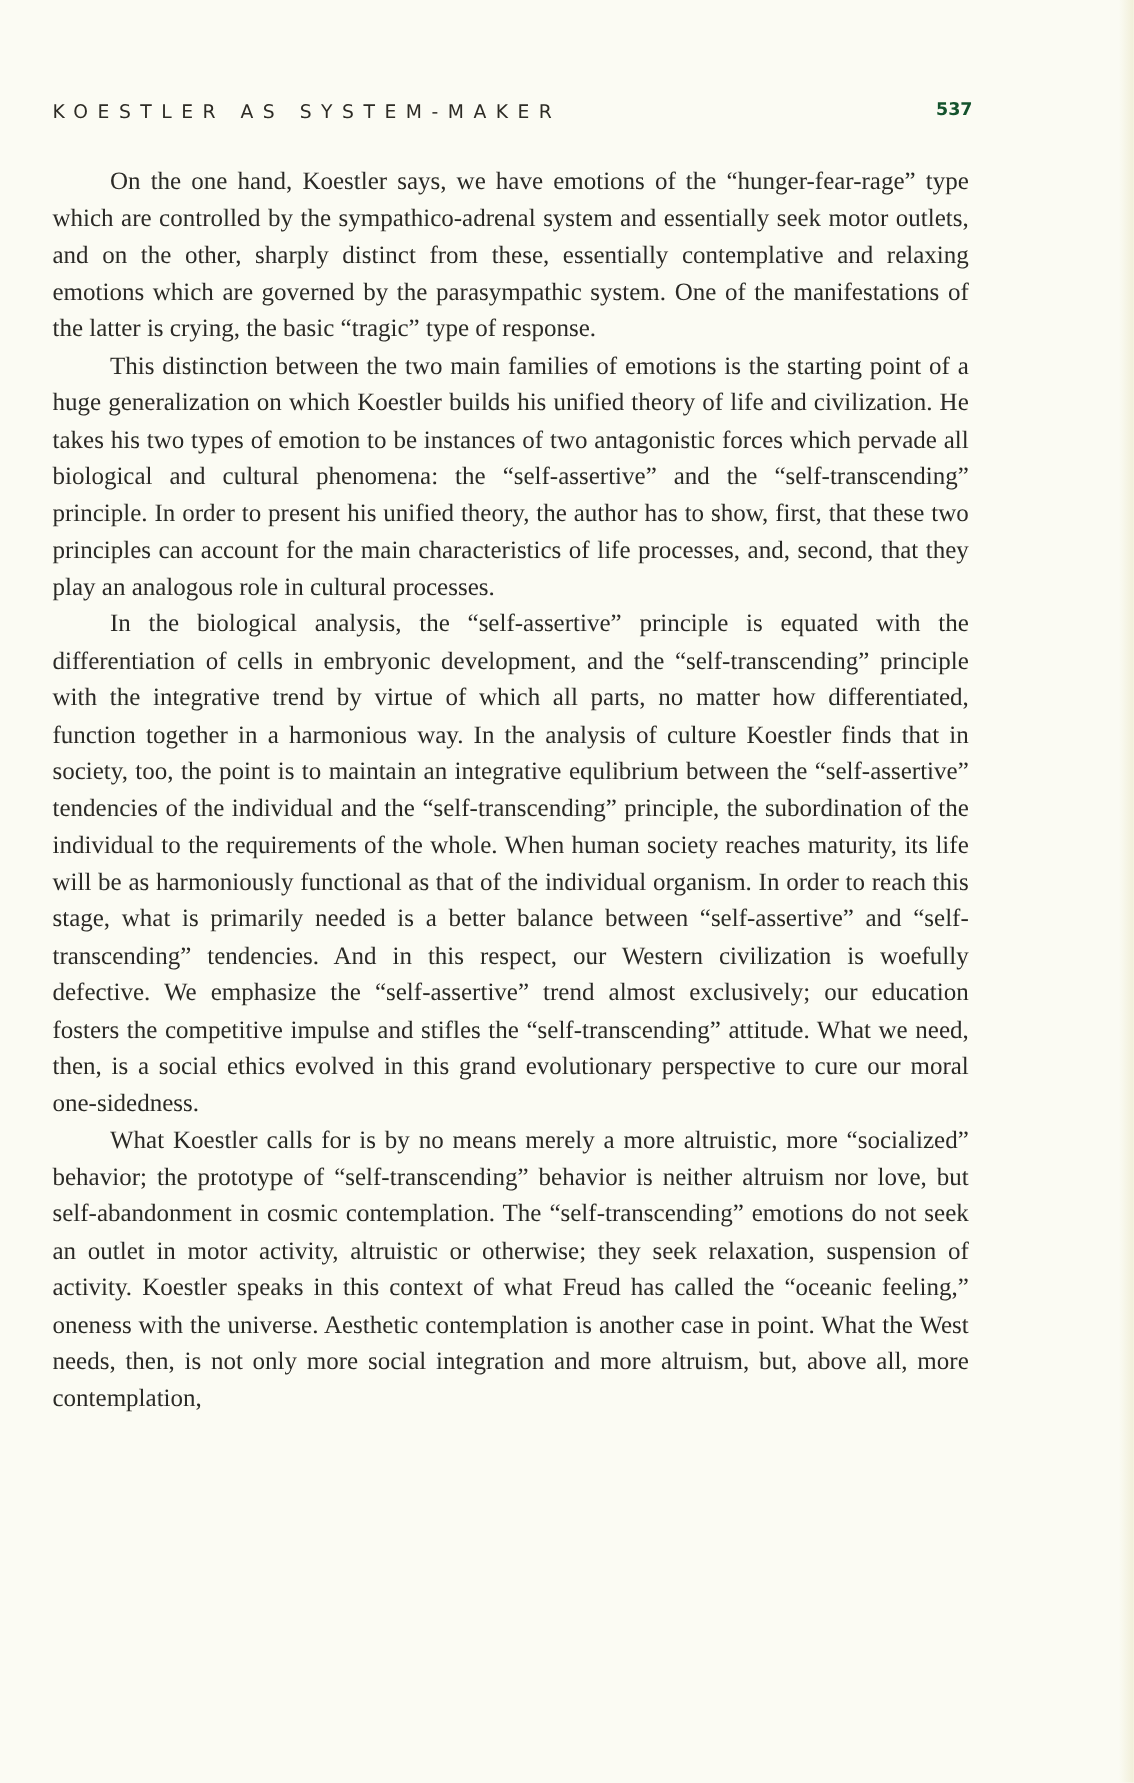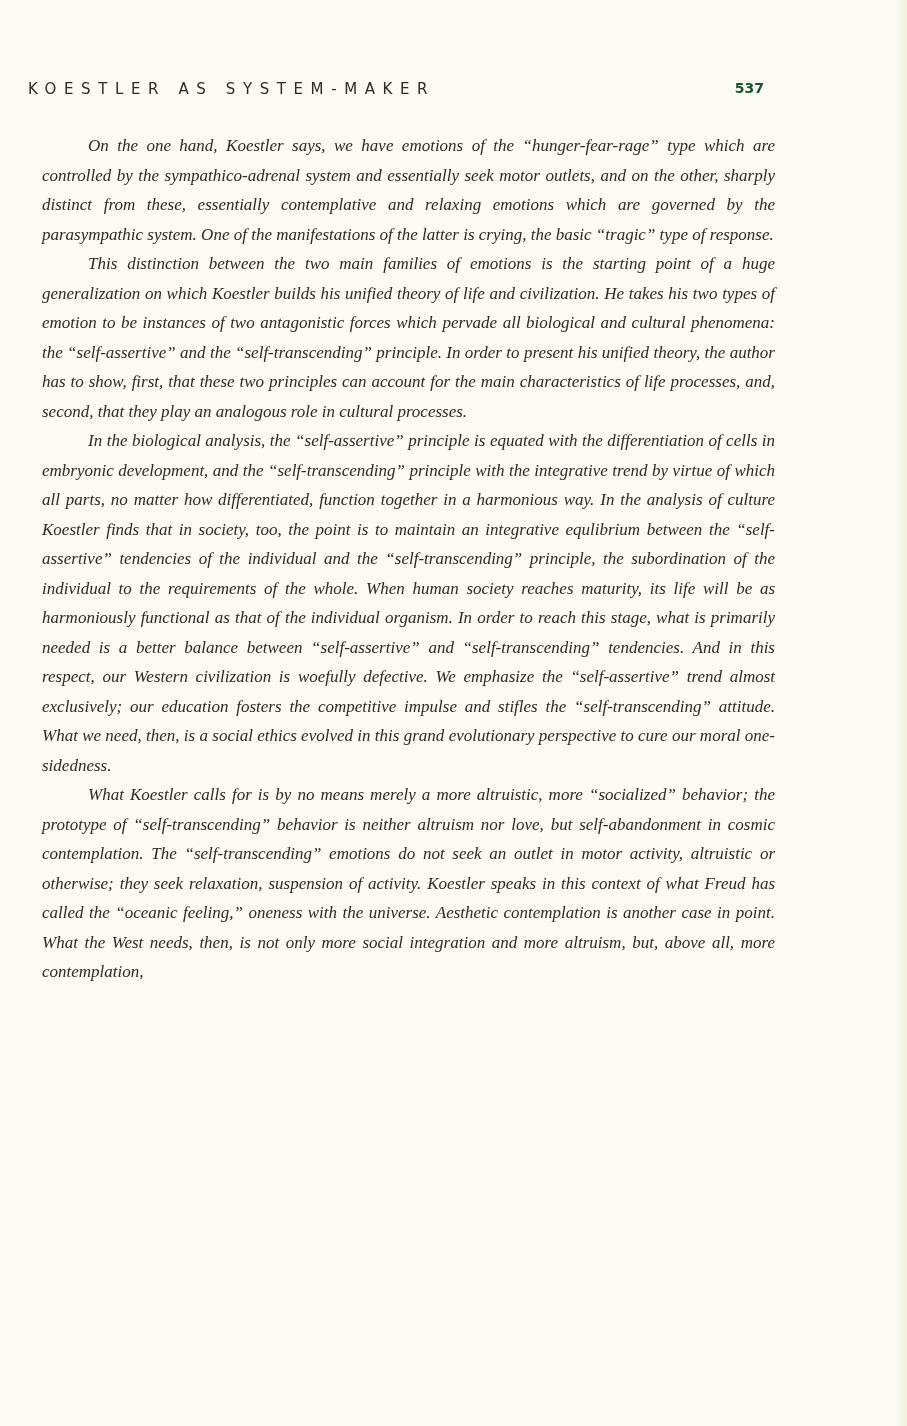--- a/index.html
+++ b/index.html
@@ -12,21 +12,21 @@
     }
     .page-edge {
       position: absolute;
       top: 0; right: 0;
       width: 12px; height: 1426px;
       background: linear-gradient(to right, #fbfbf3, #f1efd9);
     }
     .running-head {
       position: absolute;
       top: 80px;
-      left: 28px;
+      left: 42px;
       width: 736px;
       height: 24px;
       font-family: "DejaVu Sans", sans-serif;
     }
     .running-title {
       position: absolute;
       left: 0; top: 0;
       font-size: 15px;
       letter-spacing: 7.6px;
       color: #2d2b25;
@@ -38,26 +38,25 @@
       font-size: 14px;
       font-weight: bold;
       color: #14532d;
     }
     .body-text {
       position: absolute;
       top: 131px;
       left: 42px;
       width: 733px;
       font-family: "Liberation Serif", serif;
-      font-size: 17px;
+      font-size: 20px;
       line-height: 29.5px;
       color: #2b2a26;
       text-align: justify;
       hyphens: manual;
-      font-style: italic;
     }
     .body-text p {
       margin: 0;
       text-indent: 46px;
     }
   </style>
 </head>
 <body>
 
 <div class="page-edge"></div>

